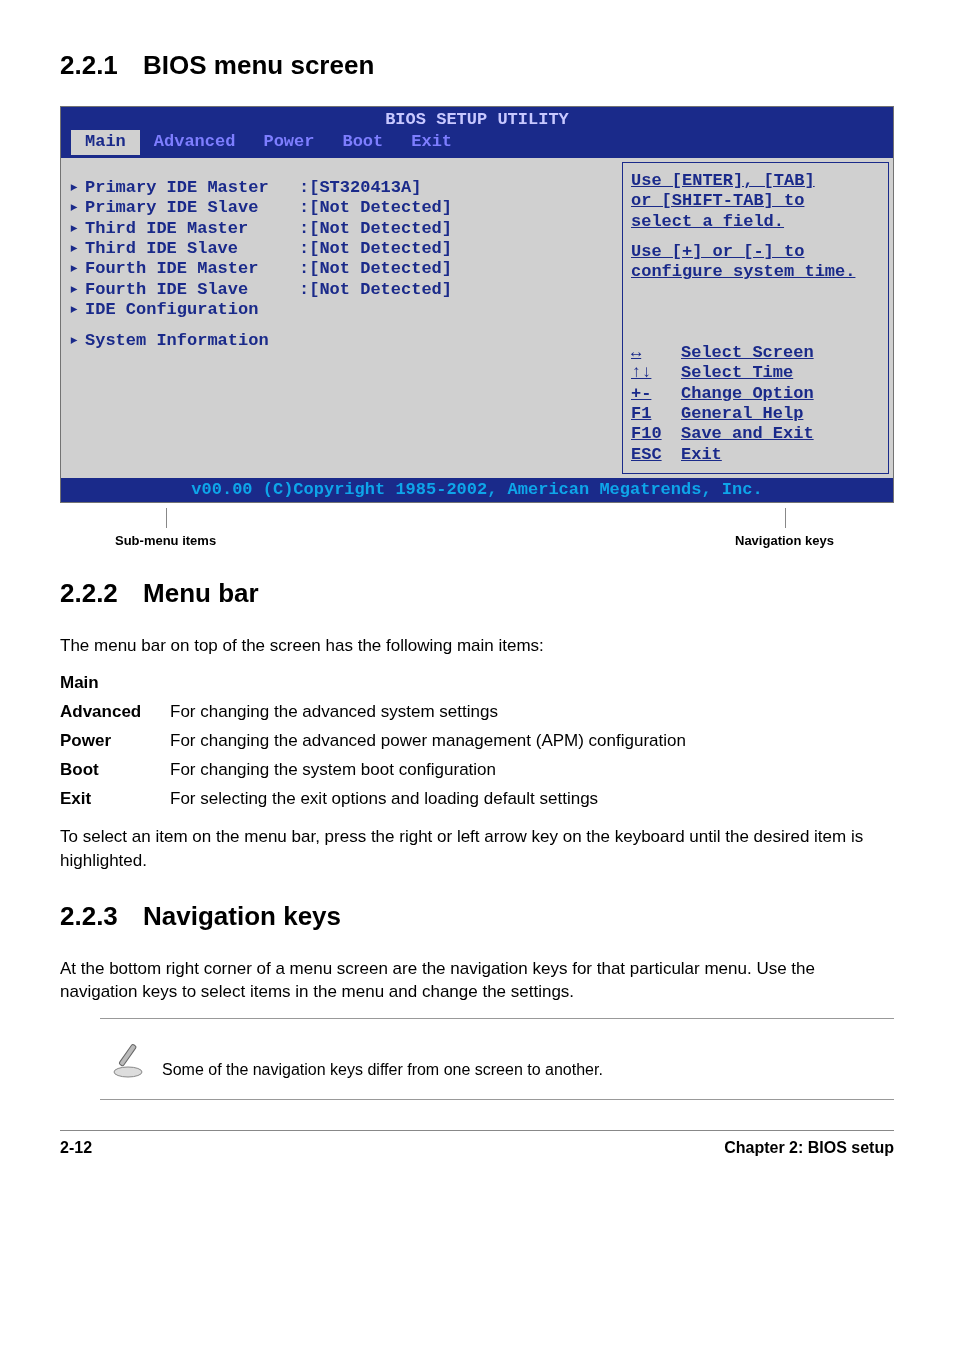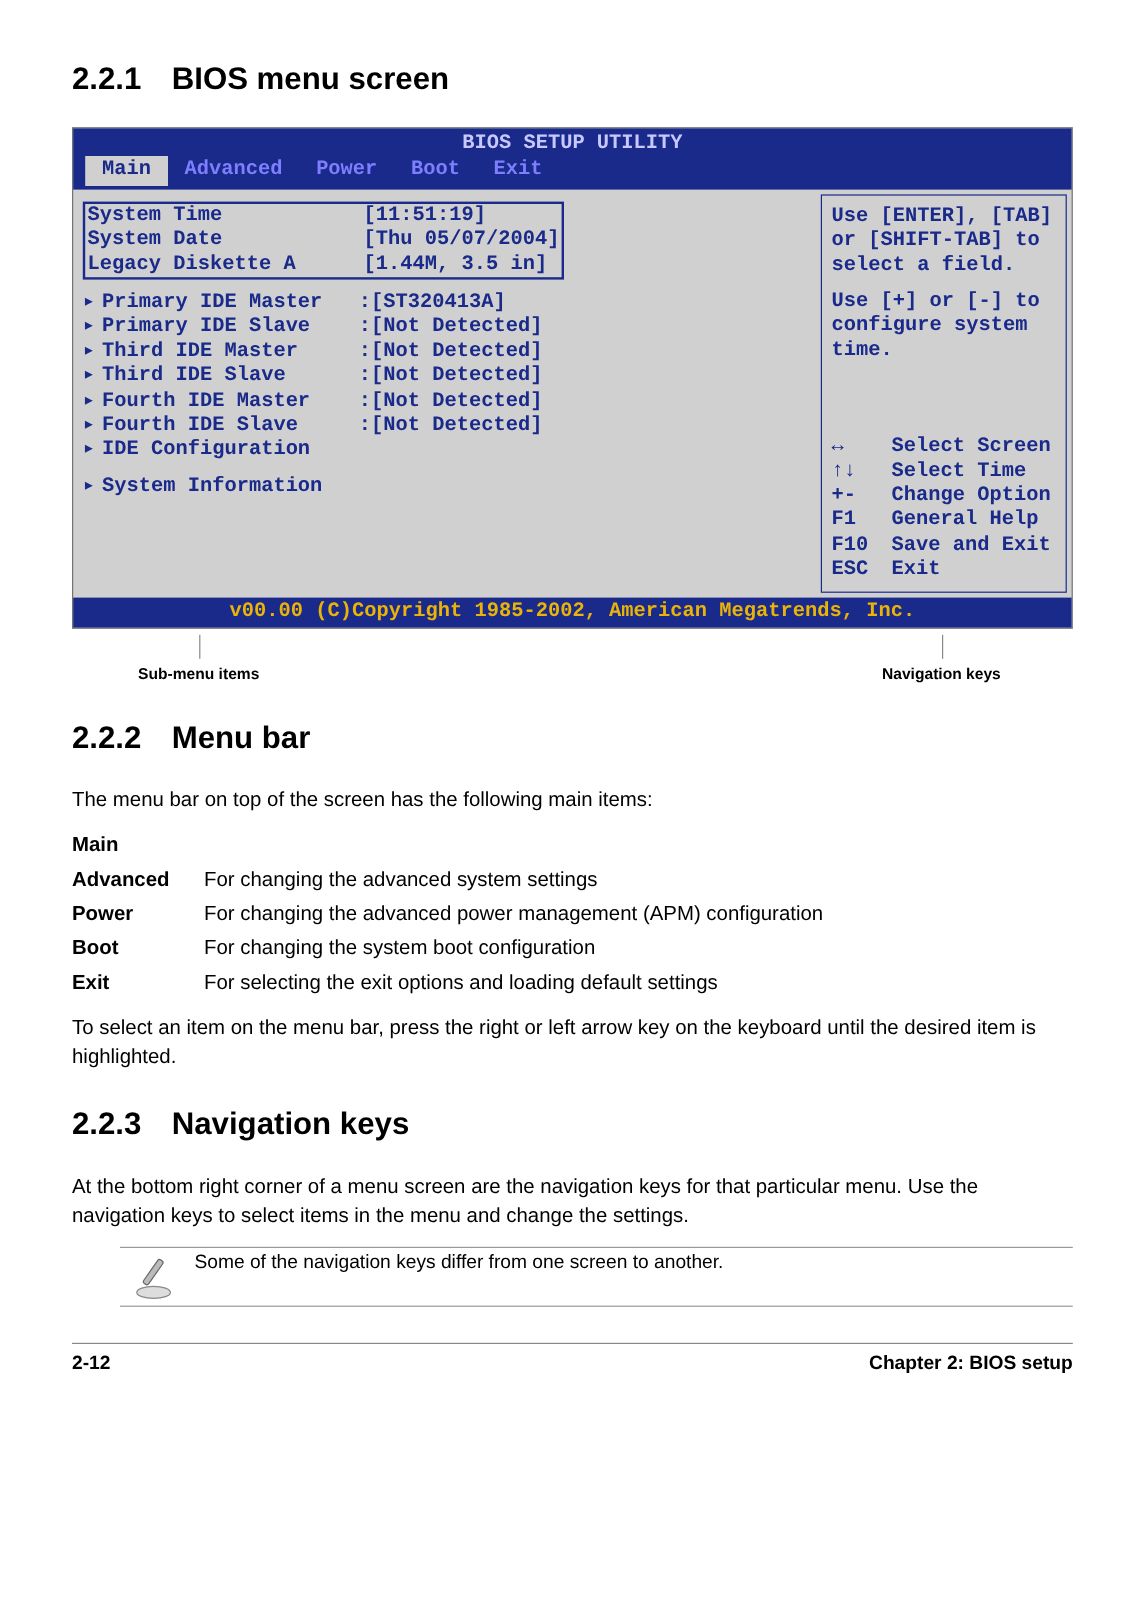--- a/index.html
+++ b/index.html
@@ -85,29 +85,30 @@
       padding: 0;
     }
     .bios-left {
       flex: 1;
       padding: 10px 8px 10px 8px;
       color: #1a2a8a;
       font-weight: bold;
       position: relative;
     }
     .bios-right {
-      width: 205px;
+      width: 267px;
       border-left: 1px solid #1a2a8a;
       border-top: 1px solid #1a2a8a;
       border-right: 1px solid #1a2a8a;
       border-bottom: 1px solid #1a2a8a;
       margin: 4px 4px 4px 0;
       padding: 8px;
       color: #1a2a8a;
       font-weight: bold;
+      text-decoration: underline;
     }
     .bios-row {
       display: flex;
     }
     .bios-row .k { flex: 0 0 230px; }
     .bios-row .v { flex: 1; }
     .bios-group {
       border: 2px solid #1a2a8a;
       display: inline-block;
       padding: 0 2px;
@@ -123,21 +124,21 @@
     }
     .bios-nav-row {
       display: flex;
     }
     .bios-nav-row .key {
       flex: 0 0 50px;
     }
     .bios-nav-row .key.sym { font-weight: bold; }
     .bios-footer {
       background: #1a2a8a;
-      color: #eab308;
+      color: #0ea5e9;
       text-align: center;
       font-weight: bold;
       padding: 2px 0;
     }
     .bottom-labels {
       display: flex;
       justify-content: space-between;
       font-weight: bold;
       font-size: 13px;
       margin-top: 5px;
@@ -175,22 +176,22 @@
       flex: 0 0 110px;
       font-weight: bold;
     }
     .def-desc {
       flex: 1;
     }
     .note-box {
       border-top: 1px solid #999;
       border-bottom: 1px solid #999;
       display: flex;
-      align-items: flex-start;
-      padding: 4px 8px;
+      align-items: flex-end;
+      padding: 20px 8px;
       margin: 14px 0 30px 40px;
     }
     .note-icon {
       width: 40px;
       height: 40px;
       flex-shrink: 0;
       margin-right: 14px;
     }
     .note-text {
       font-size: 16px;
@@ -221,34 +222,20 @@
       <div class="bios-tabs">
         <div class="bios-tab active">Main</div>
         <div class="bios-tab">Advanced</div>
         <div class="bios-tab">Power</div>
         <div class="bios-tab">Boot</div>
         <div class="bios-tab">Exit</div>
       </div>
     </div>
     <div class="bios-body">
       <div class="bios-left">
-        <div class="bios-group">
-          <div class="bios-row">
-            <span class="k">System Time</span>
-            <span class="v">[11:51:19]</span>
-          </div>
-          <div class="bios-row">
-            <span class="k">System Date</span>
-            <span class="v">[Thu 05/07/2004]</span>
-          </div>
-          <div class="bios-row">
-            <span class="k">Legacy Diskette A</span>
-            <span class="v">[1.44M, 3.5 in]</span>
-          </div>
-        </div>
         <div class="bios-sep"></div>
         <div class="bios-row">
           <span class="k"><span class="bios-caret">▸</span><span>Primary IDE Master</span></span>
           <span class="v">:[ST320413A]</span>
         </div>
         <div class="bios-row">
           <span class="k"><span class="bios-caret">▸</span><span>Primary IDE Slave</span></span>
           <span class="v">:[Not Detected]</span>
         </div>
         <div class="bios-row">

